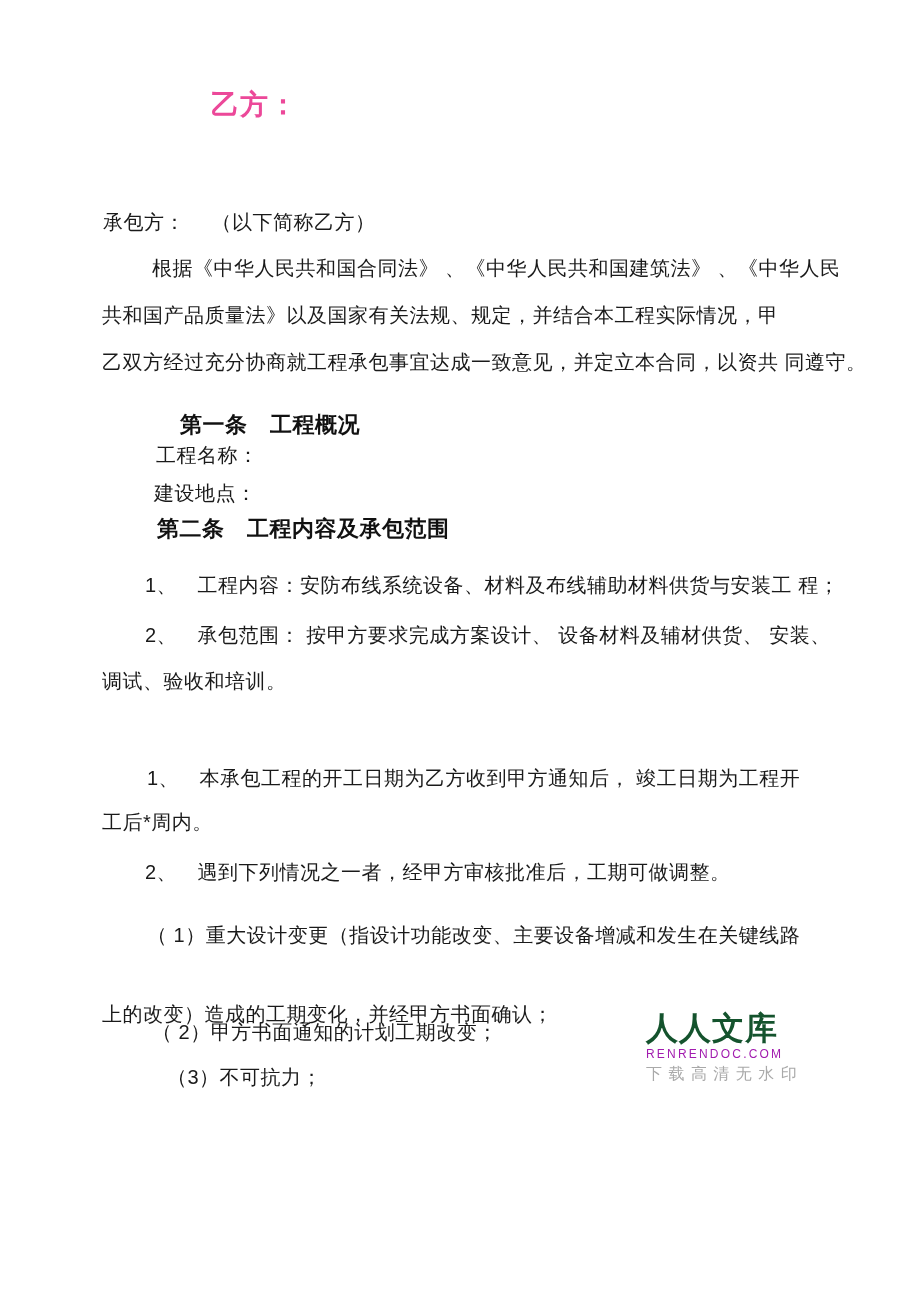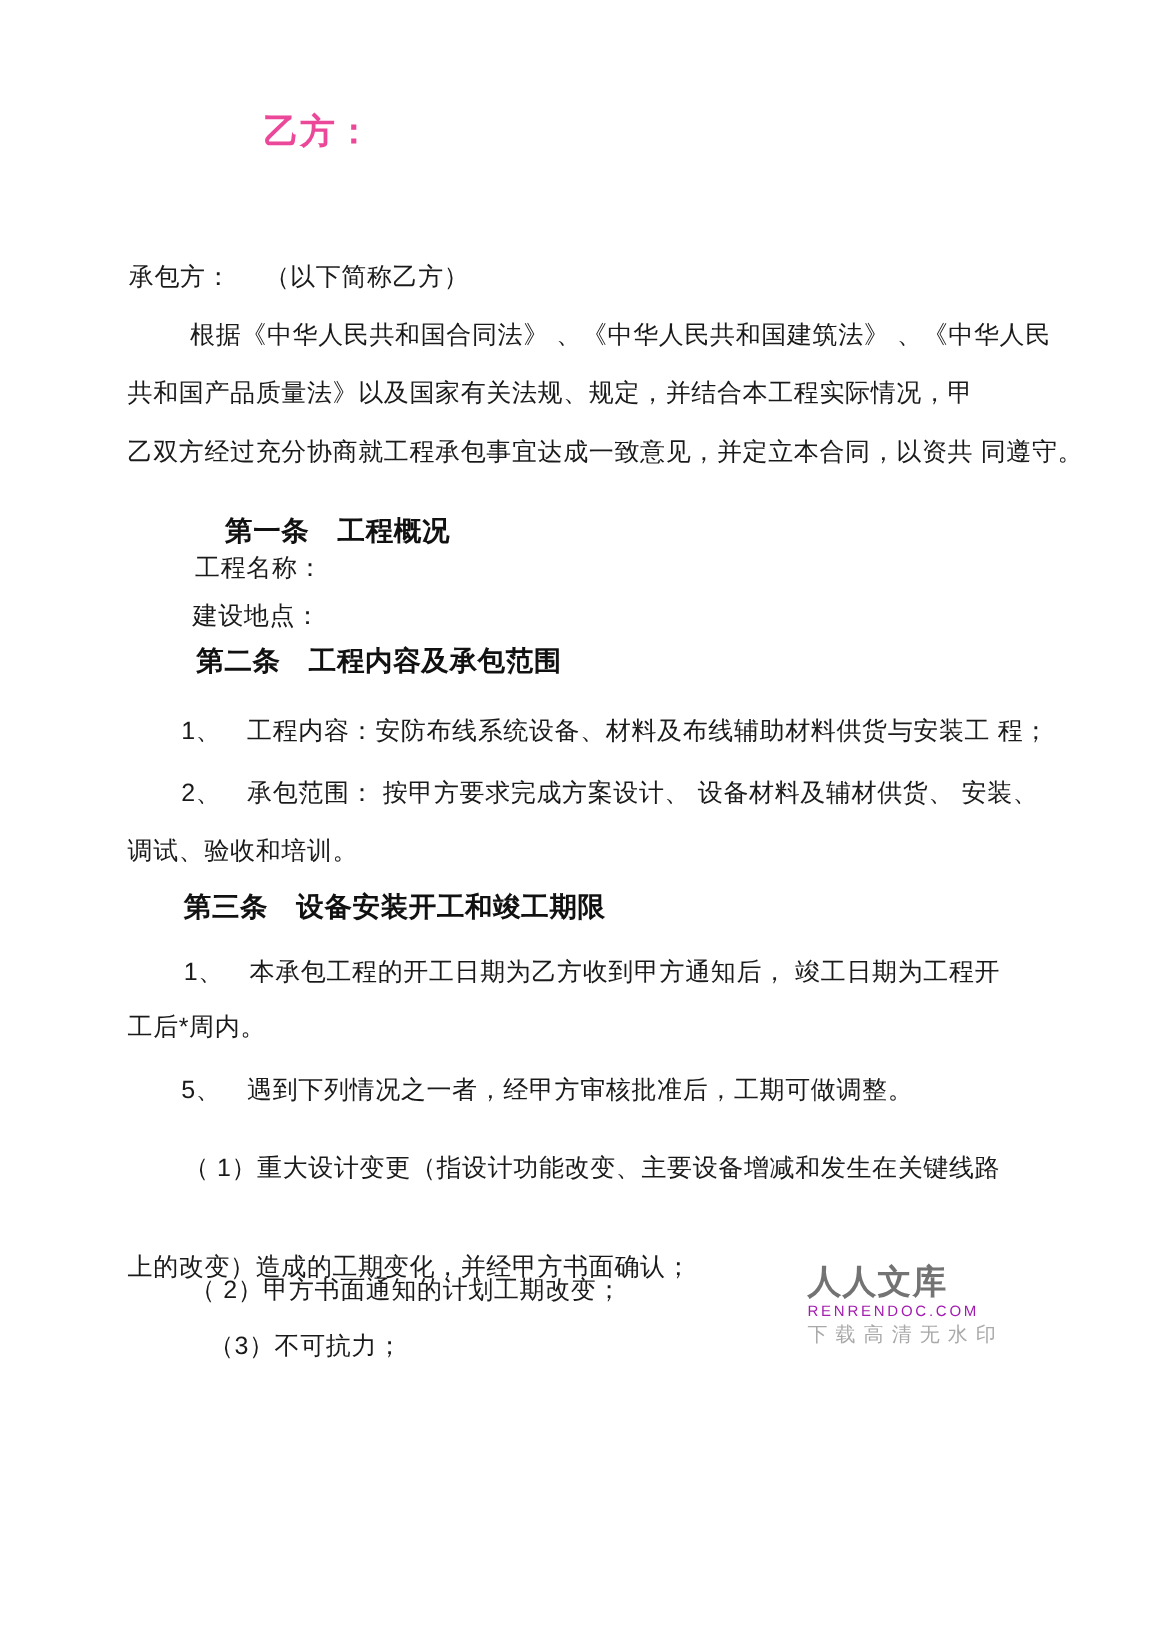--- a/index.html
+++ b/index.html
@@ -65,23 +65,23 @@
   .wm {
     position: absolute;
     left: 646px;
     top: 1012px;
     width: 180px;
     text-align: left;
   }
   .wm-brand {
     font-family: "Liberation Serif", "DejaVu Serif", serif;
     font-weight: bold;
-    font-size: 27px;
+    font-size: 32px;
     line-height: 1;
-    color: #737373;
+    color: #14532d;
     letter-spacing: 1px;
     white-space: pre;
   }
   .wm-domain {
     margin-top: 4px;
     font-size: 12px;
     line-height: 1;
     color: #a21caf;
     letter-spacing: 2.2px;
     white-space: pre;
@@ -110,24 +110,23 @@
 
   <div class="ln hd ln-h1">第一条　工程概况</div>
   <div class="ln ln-f1">工程名称：</div>
   <div class="ln ln-f2">建设地点：</div>
 
   <div class="ln hd ln-h2">第二条　工程内容及承包范围</div>
   <div class="ln ln-a2i1">1、　工程内容：安防布线系统设备、材料及布线辅助材料供货与安装工 程；</div>
   <div class="ln ln-a2i2">2、　承包范围： 按甲方要求完成方案设计、 设备材料及辅材供货、 安装、</div>
   <div class="ln ln-a2i2c">调试、验收和培训。</div>
 
-  <div class="ln hd ln-h3">第三条　设备安装开工和竣工期限</div>
   <div class="ln ln-a3i1">1、　本承包工程的开工日期为乙方收到甲方通知后， 竣工日期为工程开</div>
   <div class="ln ln-a3i1c">工后*周内。</div>
-  <div class="ln ln-a3i2">5、　遇到下列情况之一者，经甲方审核批准后，工期可做调整。</div>
+  <div class="ln ln-a3i2">2、　遇到下列情况之一者，经甲方审核批准后，工期可做调整。</div>
   <div class="ln ln-s1">（ 1）重大设计变更（指设计功能改变、主要设备增减和发生在关键线路</div>
   <div class="ln ln-s1c">上的改变）造成的工期变化，并经甲方书面确认；</div>
   <div class="ln ln-s2">（ 2）甲方书面通知的计划工期改变；</div>
   <div class="ln ln-s3">（3）不可抗力；</div>
 
   <div class="wm">
     <div class="wm-brand">人人文库</div>
     <div class="wm-domain">RENRENDOC.COM</div>
     <div class="wm-tagline">下 载 高 清 无 水 印</div>
   </div>

